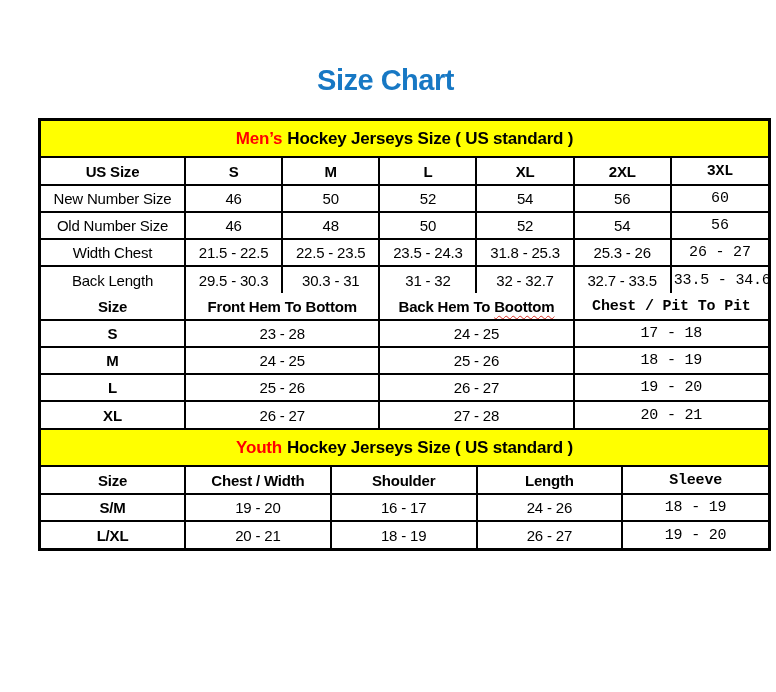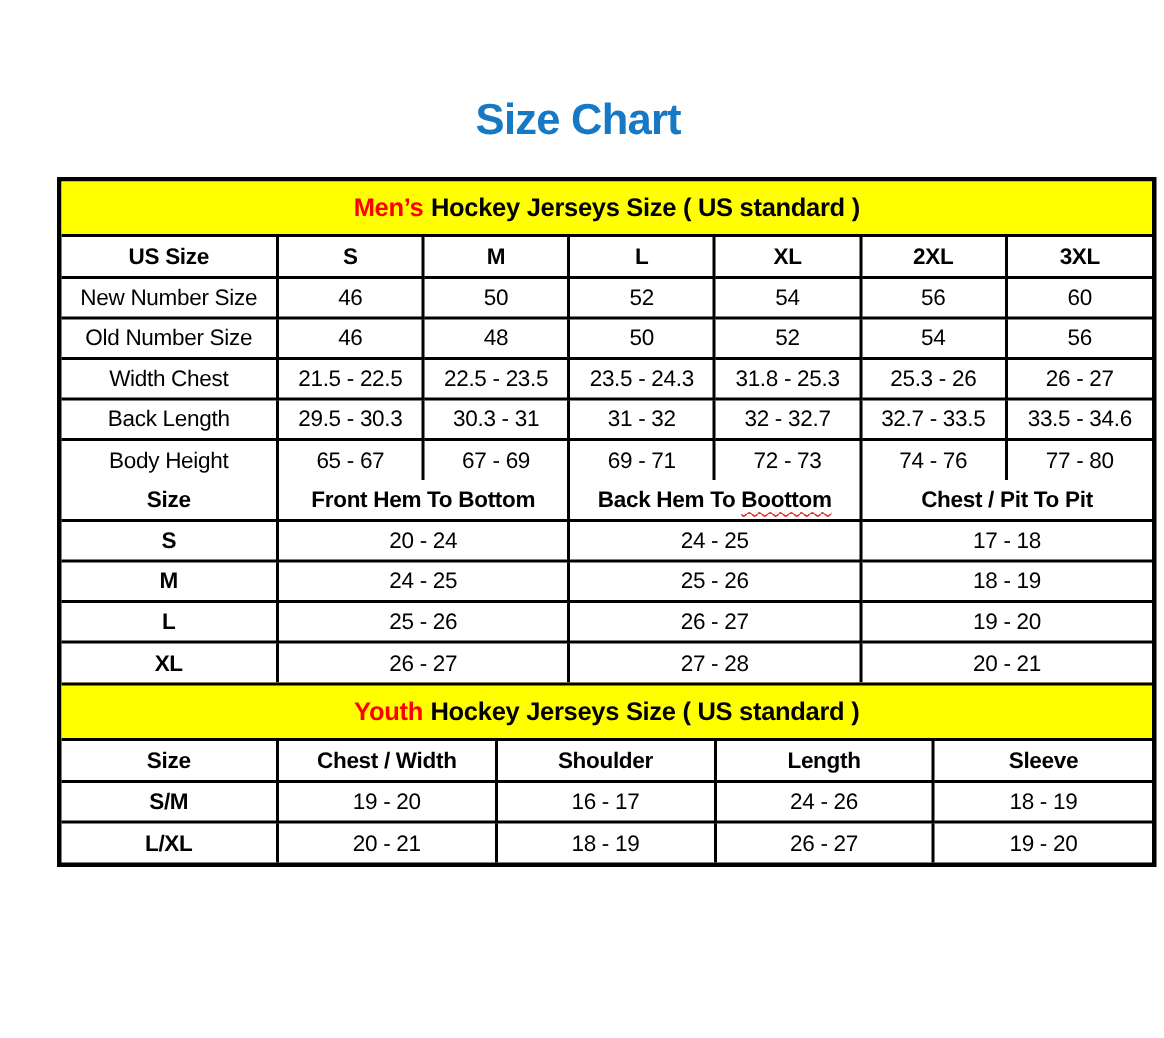--- a/index.html
+++ b/index.html
@@ -55,21 +55,21 @@
     text-align: center;
     vertical-align: middle;
     height: 27px;
     font-size: 15px;
     padding: 1px 2px;
     white-space: nowrap;
     overflow: hidden;
     letter-spacing: -0.2px;
   }
   .grid td:first-child { border-left: 0; }
-  .grid td:last-child  { border-right: 0; }
+  .grid td:last-child  { border-right: 0; font-family: Liberation Mono, monospace; }
   .grid tr:first-child td { border-top: 0; }
   .grid tr:last-child td  { border-bottom: 0; }
   .grid td.hdr { font-weight: bold; }
   .grid td.rowhdr-bold { font-weight: bold; }
   .wavy {
     text-decoration-line: underline;
     text-decoration-style: wavy;
     text-decoration-color: #D93025;
     text-decoration-thickness: 1px;
     text-underline-offset: 3px;
@@ -132,50 +132,41 @@
           </tr>
           <tr>
             <td class="rowhdr">Back Length</td>
             <td>29.5 - 30.3</td>
             <td>30.3 - 31</td>
             <td>31 - 32</td>
             <td>32 - 32.7</td>
             <td>32.7 - 33.5</td>
             <td>33.5 - 34.6</td>
           </tr>
-          <tr>
-            <td class="rowhdr">Body Height</td>
-            <td>65 - 67</td>
-            <td>67 - 69</td>
-            <td>69 - 71</td>
-            <td>72 - 73</td>
-            <td>74 - 76</td>
-            <td>77 - 80</td>
-          </tr>
         </tbody>
       </table>
     </section>
     <section class="section">
       <table class="grid">
         <colgroup>
           <col style="width: 144px;">
           <col>
           <col>
           <col>
         </colgroup>
         <tbody>
           <tr>
             <td class="hdr">Size</td>
             <td class="hdr">Front Hem To Bottom</td>
             <td class="hdr"><span>Back Hem To </span><span class="wavy">Boottom</span></td>
             <td class="hdr">Chest / Pit To Pit</td>
           </tr>
           <tr>
             <td class="rowhdr rowhdr-bold">S</td>
-            <td>20 - 24</td>
+            <td>23 - 28</td>
             <td>24 - 25</td>
             <td>17 - 18</td>
           </tr>
           <tr>
             <td class="rowhdr rowhdr-bold">M</td>
             <td>24 - 25</td>
             <td>25 - 26</td>
             <td>18 - 19</td>
           </tr>
           <tr>

